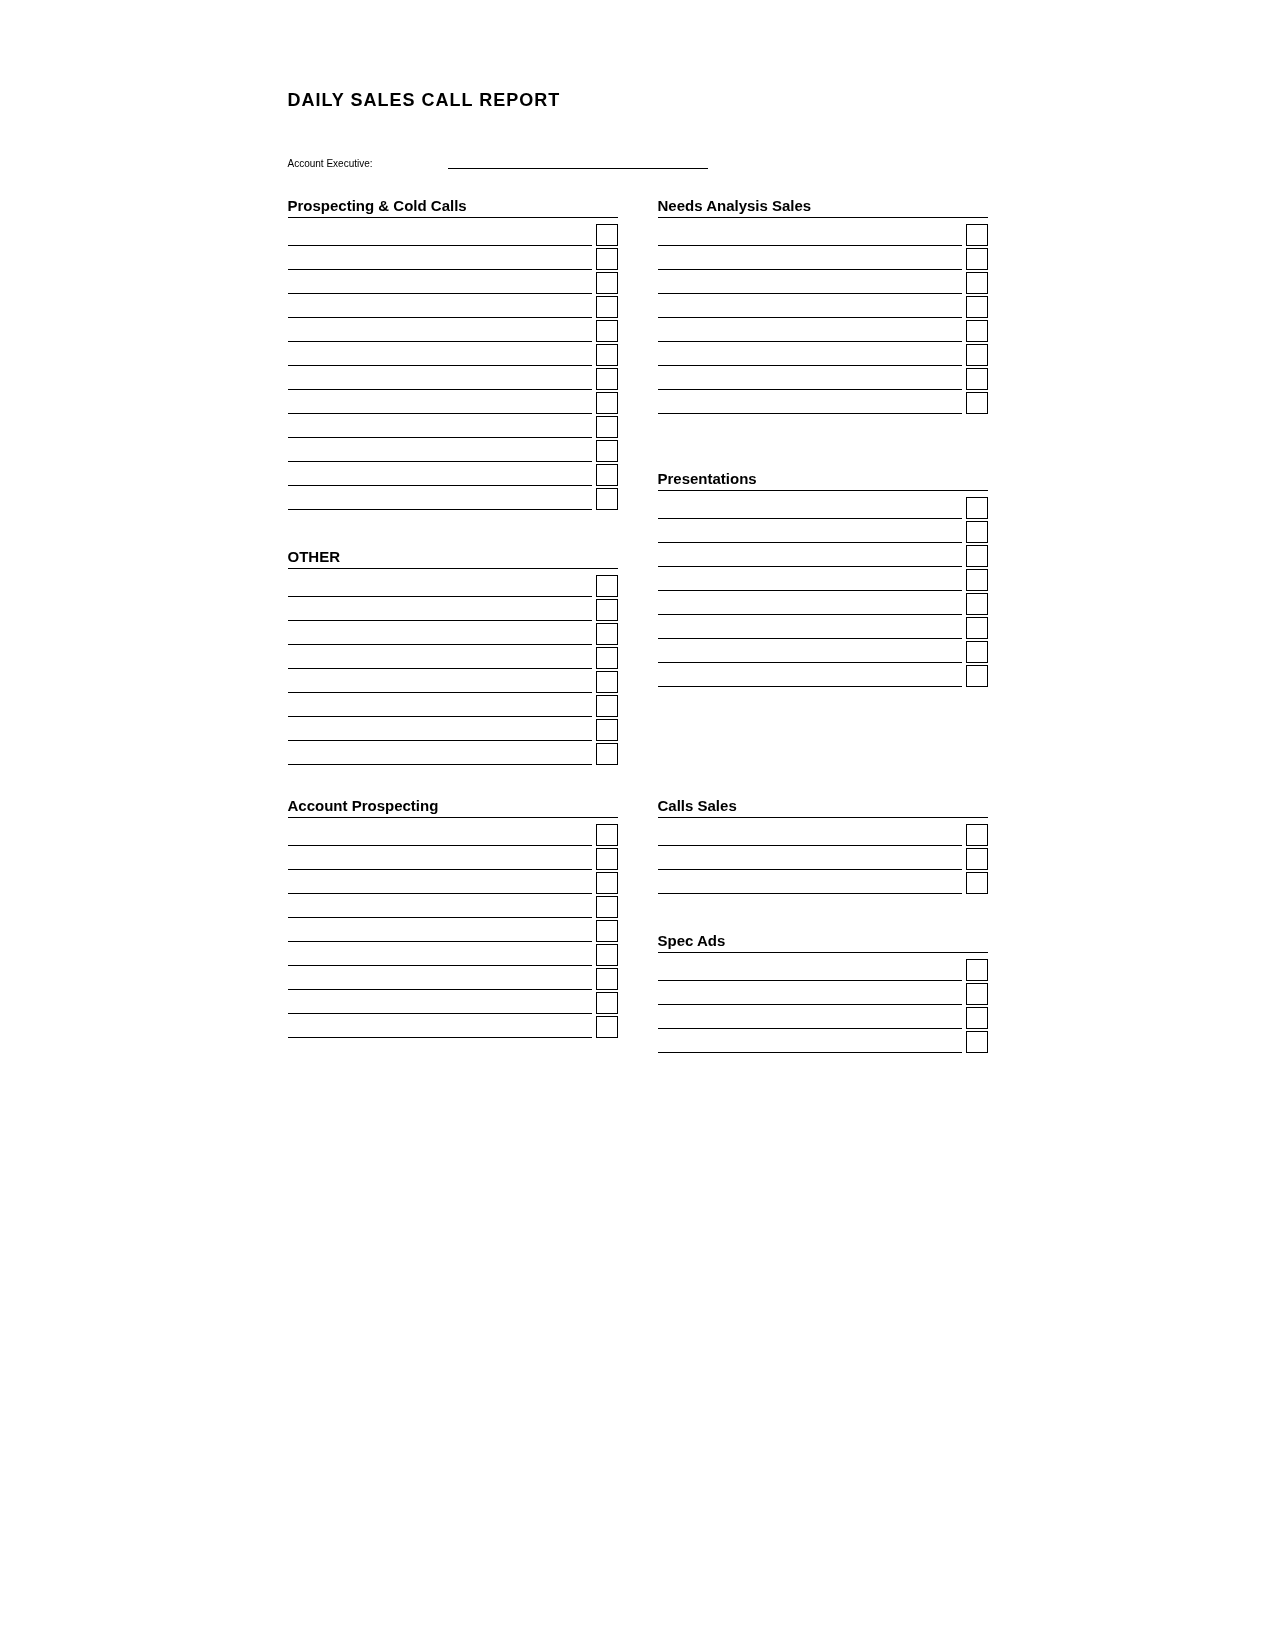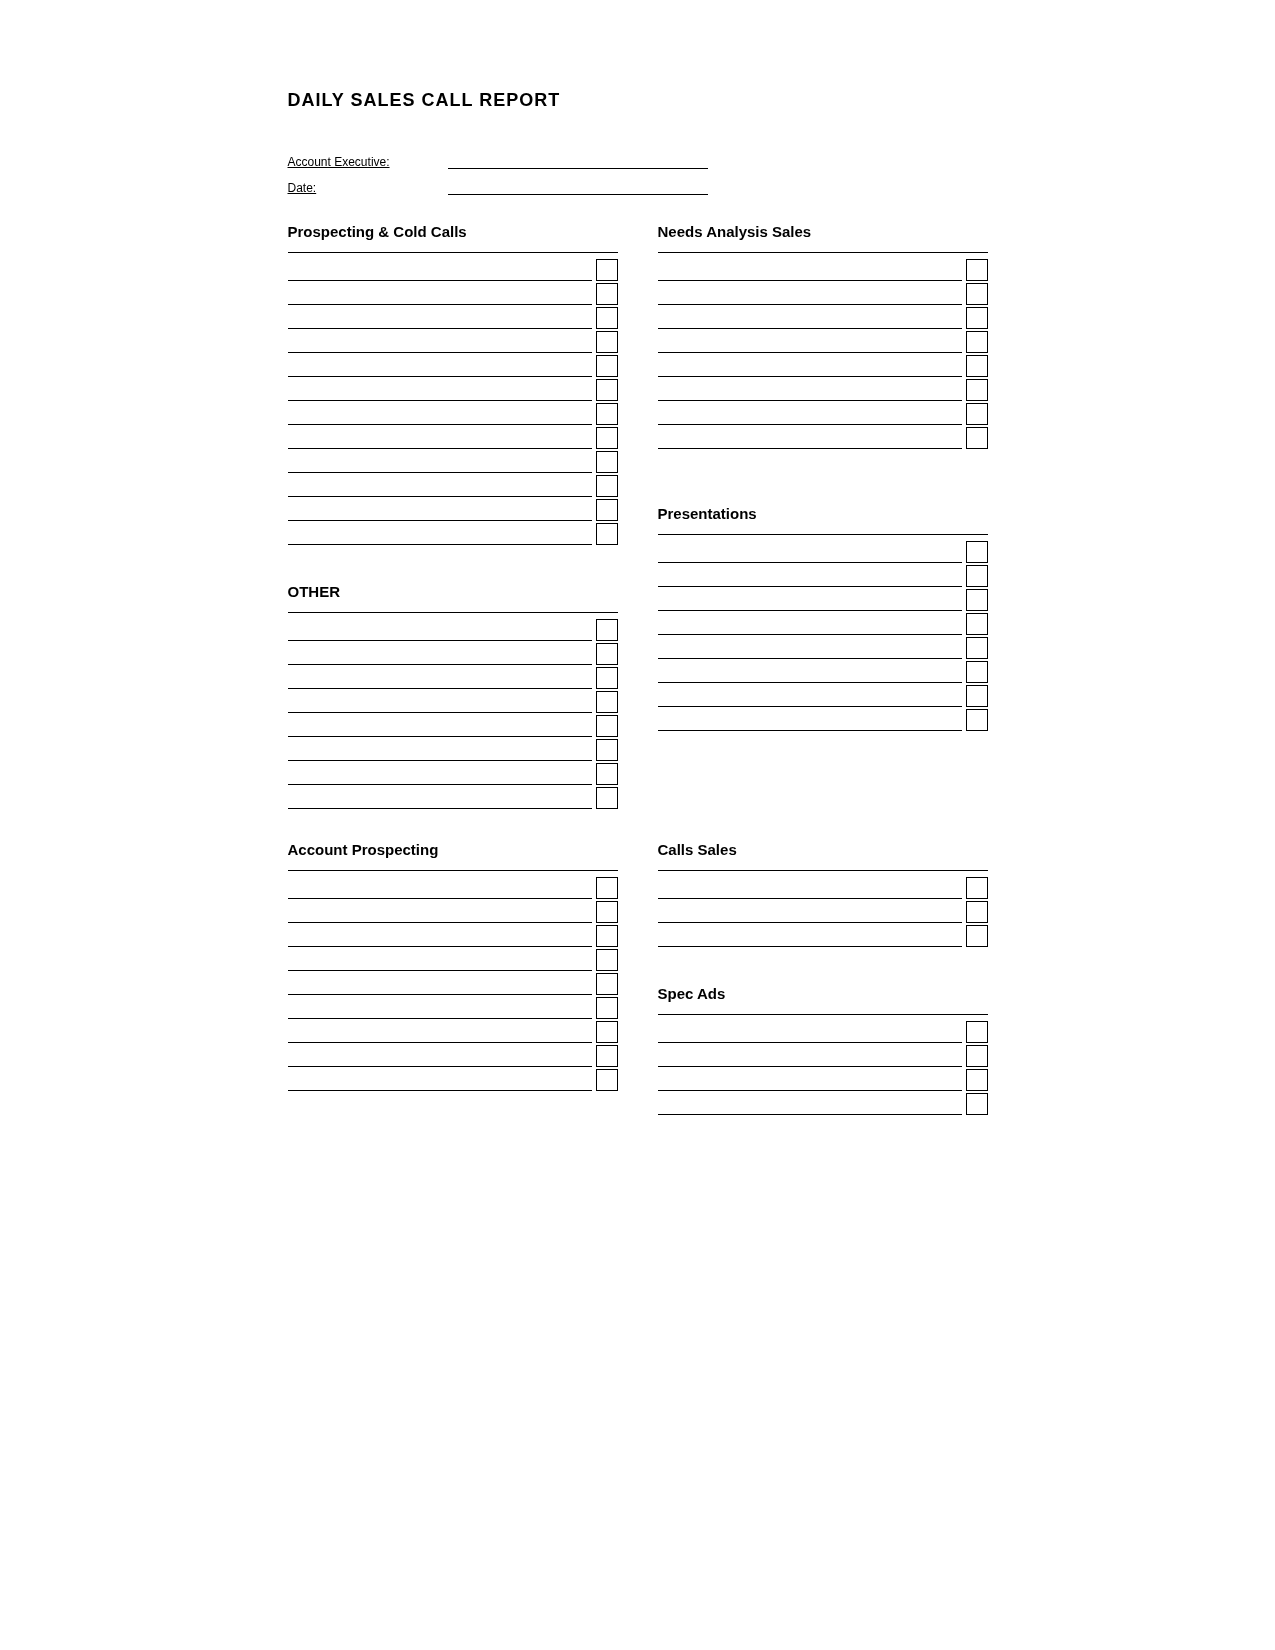--- a/index.html
+++ b/index.html
@@ -36,23 +36,22 @@
       margin-bottom: 28px;
     }
 
     .header-field {
       display: flex;
       align-items: flex-end;
       margin-bottom: 8px;
     }
 
     .header-field-label {
-      font-size: 12px;
+      font-size: 10px;
       min-width: 160px;
-      text-decoration: underline;
     }
 
     .header-field-line {
       border-bottom: 1.5px solid #000;
       width: 260px;
       height: 18px;
     }
 
     
     .two-col {
@@ -62,21 +61,21 @@
     }
 
     .col {
       flex: 1;
     }
 
     .section-title {
       font-size: 15px;
       font-weight: bold;
       border-bottom: 1.5px solid #000;
-      padding-bottom: 12px;
+      padding-bottom: 3px;
       margin-bottom: 6px;
     }
 
     .row-group {
       display: flex;
       flex-direction: column;
       gap: 0px;
     }
 
     .entry-row {
@@ -108,24 +107,20 @@
 
 <div class="page">
 
   <div class="page-title">DAILY SALES CALL REPORT</div>
 
   <div class="header-fields">
     <div class="header-field">
       <span class="header-field-label">Account Executive:</span>
       <div class="header-field-line"></div>
     </div>
-    <div class="header-field">
-      <span class="header-field-label">Date:</span>
-      <div class="header-field-line"></div>
-    </div>
   </div>
 
   <div class="two-col">
 
     <div class="col">
       <div class="section-title">Prospecting &amp; Cold Calls</div>
       <div class="row-group" id="prospecting-rows">
           <div class="entry-row">
             <div class="entry-line"></div>
             <div class="entry-box"></div>

